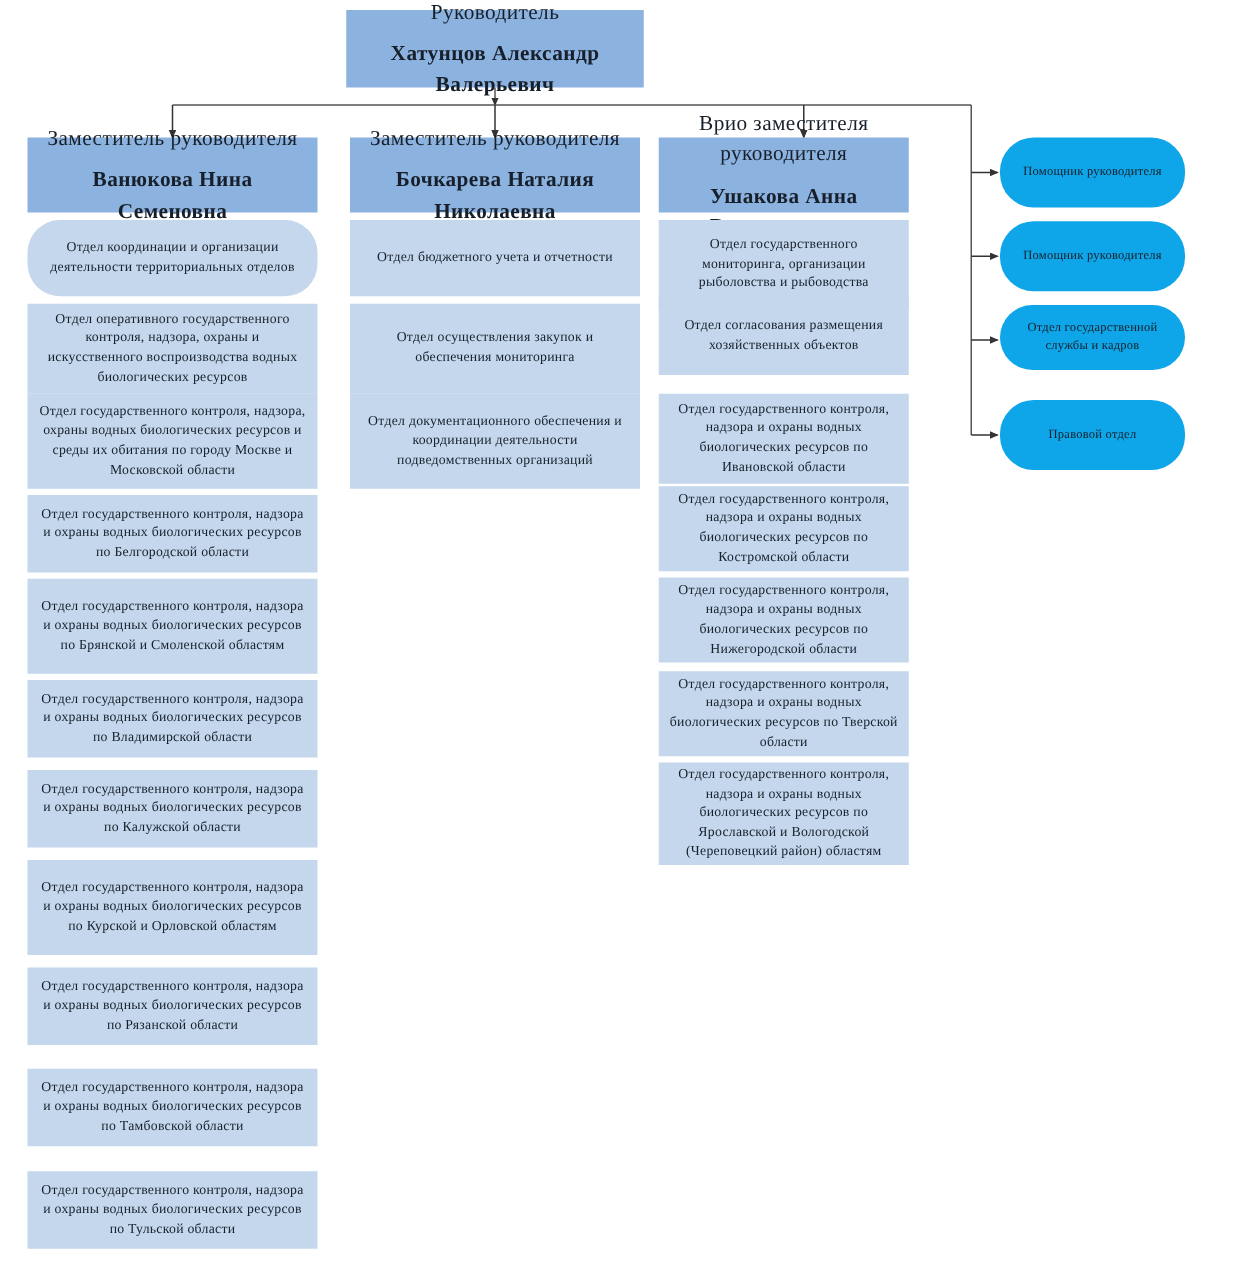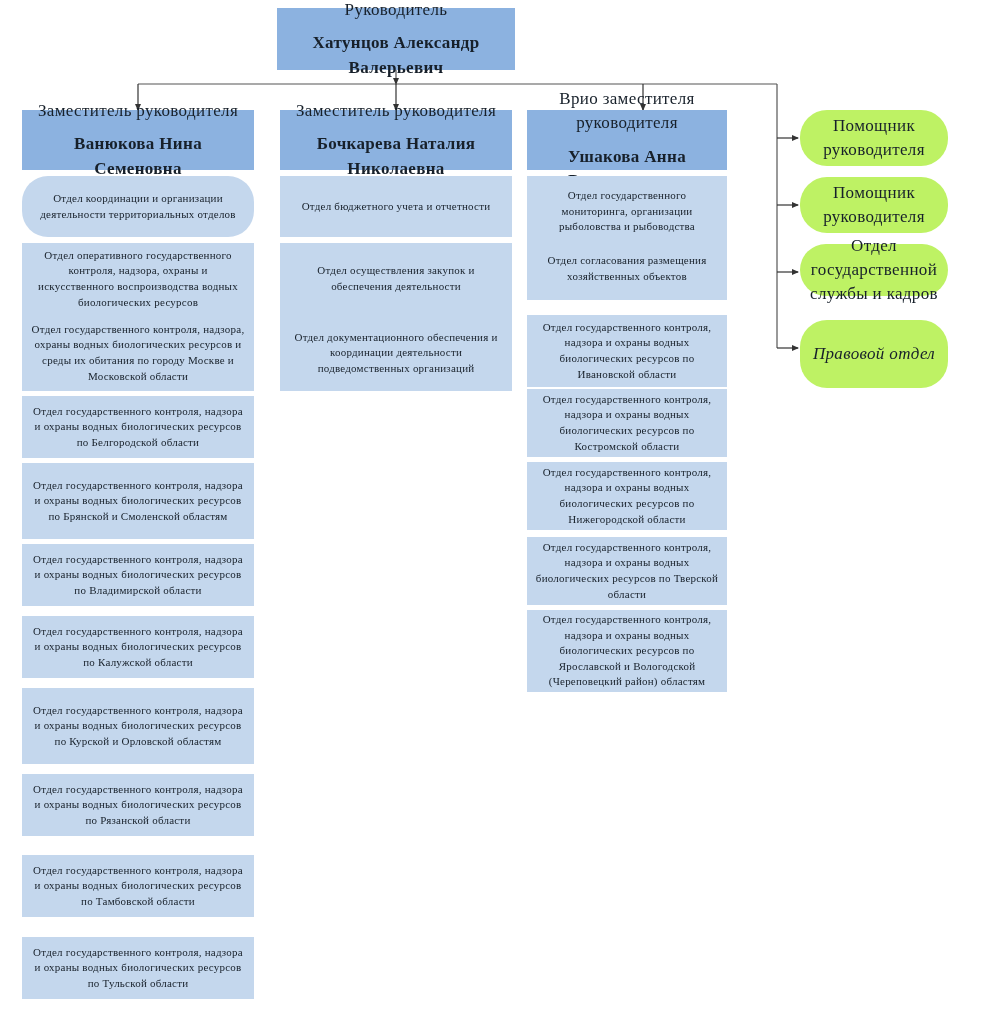--- a/index.html
+++ b/index.html
@@ -40,22 +40,22 @@
   }
   .node.head {
     background: #8cb2e0;
     font-size: 17px;
   }
   .node.dept {
     background: #c4d7ed;
     font-size: 11px;
   }
   .node.aux {
-    background: #bef264;
-    font-size: 17px;
+    background: #0ea5e9;
+    font-size: 10px;
     border-radius: 27px;
   }
   .node .title-line {
     display: block;
   }
   .node .name-line {
     display: block;
     font-weight: bold;
     margin-top: 9px;
   }
@@ -111,33 +111,33 @@
   <div class="node dept col1" style="top:688px;height:76px;">Отдел государственного контроля, надзора и охраны водных биологических ресурсов по Курской и Орловской областям</div>
   <div class="node dept col1" style="top:774px;height:62px;">Отдел государственного контроля, надзора и охраны водных биологических ресурсов по Рязанской области</div>
   <div class="node dept col1" style="top:855px;height:62px;">Отдел государственного контроля, надзора и охраны водных биологических ресурсов по Тамбовской области</div>
   <div class="node dept col1" style="top:937px;height:62px;">Отдел государственного контроля, надзора и охраны водных биологических ресурсов по Тульской области</div>
 
   <div class="node head col2" style="top:110px;height:60px;">
     <span class="title-line">Заместитель руководителя</span>
     <span class="name-line">Бочкарева Наталия Николаевна</span>
   </div>
   <div class="node dept col2" style="top:176px;height:61px;">Отдел бюджетного учета и отчетности</div>
-  <div class="node dept col2" style="top:243px;height:72px;">Отдел осуществления закупок и обеспечения деятельности</div>
+  <div class="node dept col2" style="top:243px;height:72px;">Отдел осуществления закупок и обеспечения мониторинга</div>
   <div class="node dept col2" style="top:315px;height:76px;">Отдел документационного обеспечения и координации деятельности подведомственных организаций</div>
 
   <div class="node head col3" style="top:110px;height:60px;">
     <span class="title-line">Врио заместителя руководителя</span>
     <span class="name-line">Ушакова Анна Владимировна</span>
   </div>
   <div class="node dept col3" style="top:176px;height:71px;">Отдел государственного мониторинга, организации рыболовства и рыбоводства</div>
   <div class="node dept col3" style="top:238px;height:62px;">Отдел согласования размещения хозяйственных объектов</div>
   <div class="node dept col3" style="top:315px;height:72px;">Отдел государственного контроля, надзора и охраны водных биологических ресурсов по Ивановской области</div>
   <div class="node dept col3" style="top:389px;height:68px;">Отдел государственного контроля, надзора и охраны водных биологических ресурсов по Костромской области</div>
   <div class="node dept col3" style="top:462px;height:68px;">Отдел государственного контроля, надзора и охраны водных биологических ресурсов по Нижегородской области</div>
   <div class="node dept col3" style="top:537px;height:68px;">Отдел государственного контроля, надзора и охраны водных биологических ресурсов по Тверской области</div>
   <div class="node dept col3" style="top:610px;height:82px;">Отдел государственного контроля, надзора и охраны водных биологических ресурсов по Ярославской и Вологодской (Череповецкий район) областям</div>
 
   <div class="node aux col4" style="top:110px;height:56px;">Помощник руководителя</div>
   <div class="node aux col4" style="top:177px;height:56px;">Помощник руководителя</div>
   <div class="node aux col4" style="top:244px;height:52px;">Отдел государственной службы и кадров</div>
-  <div class="node aux col4" style="top:320px;height:68px;font-style:italic;">Правовой отдел</div>
+  <div class="node aux col4" style="top:320px;height:56px;">Правовой отдел</div>
 
 </div>
 
 </body></html>

